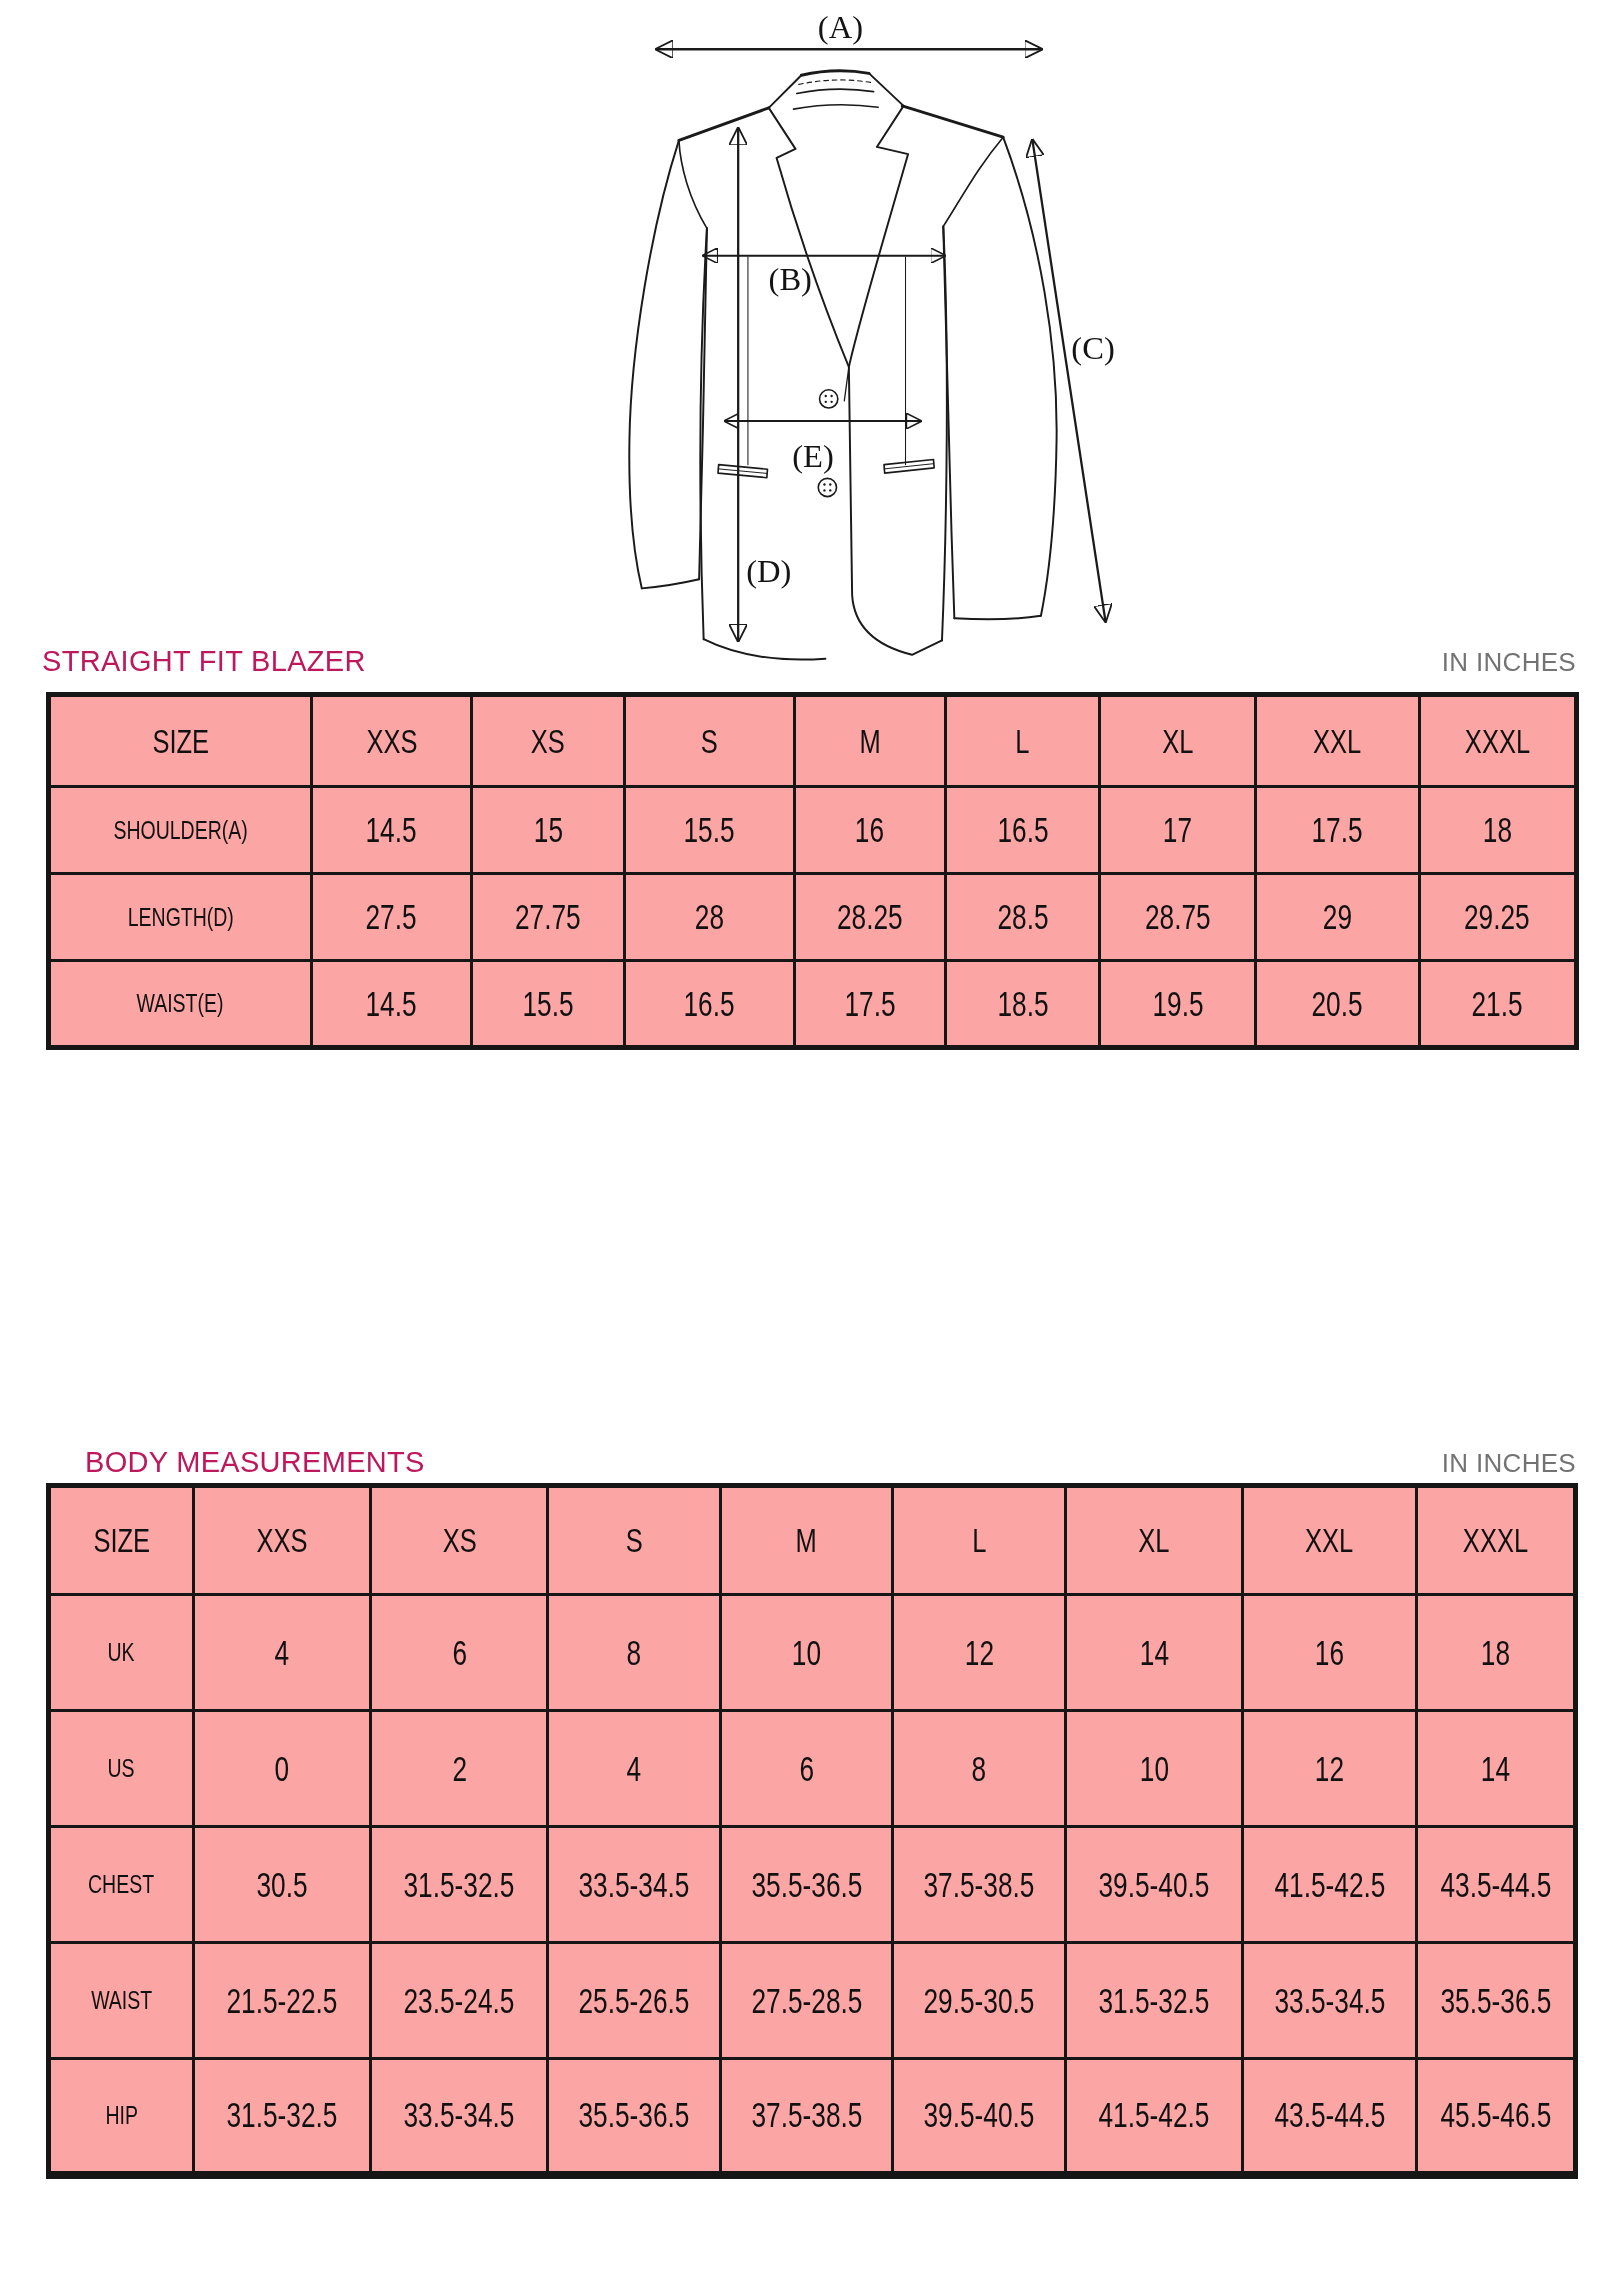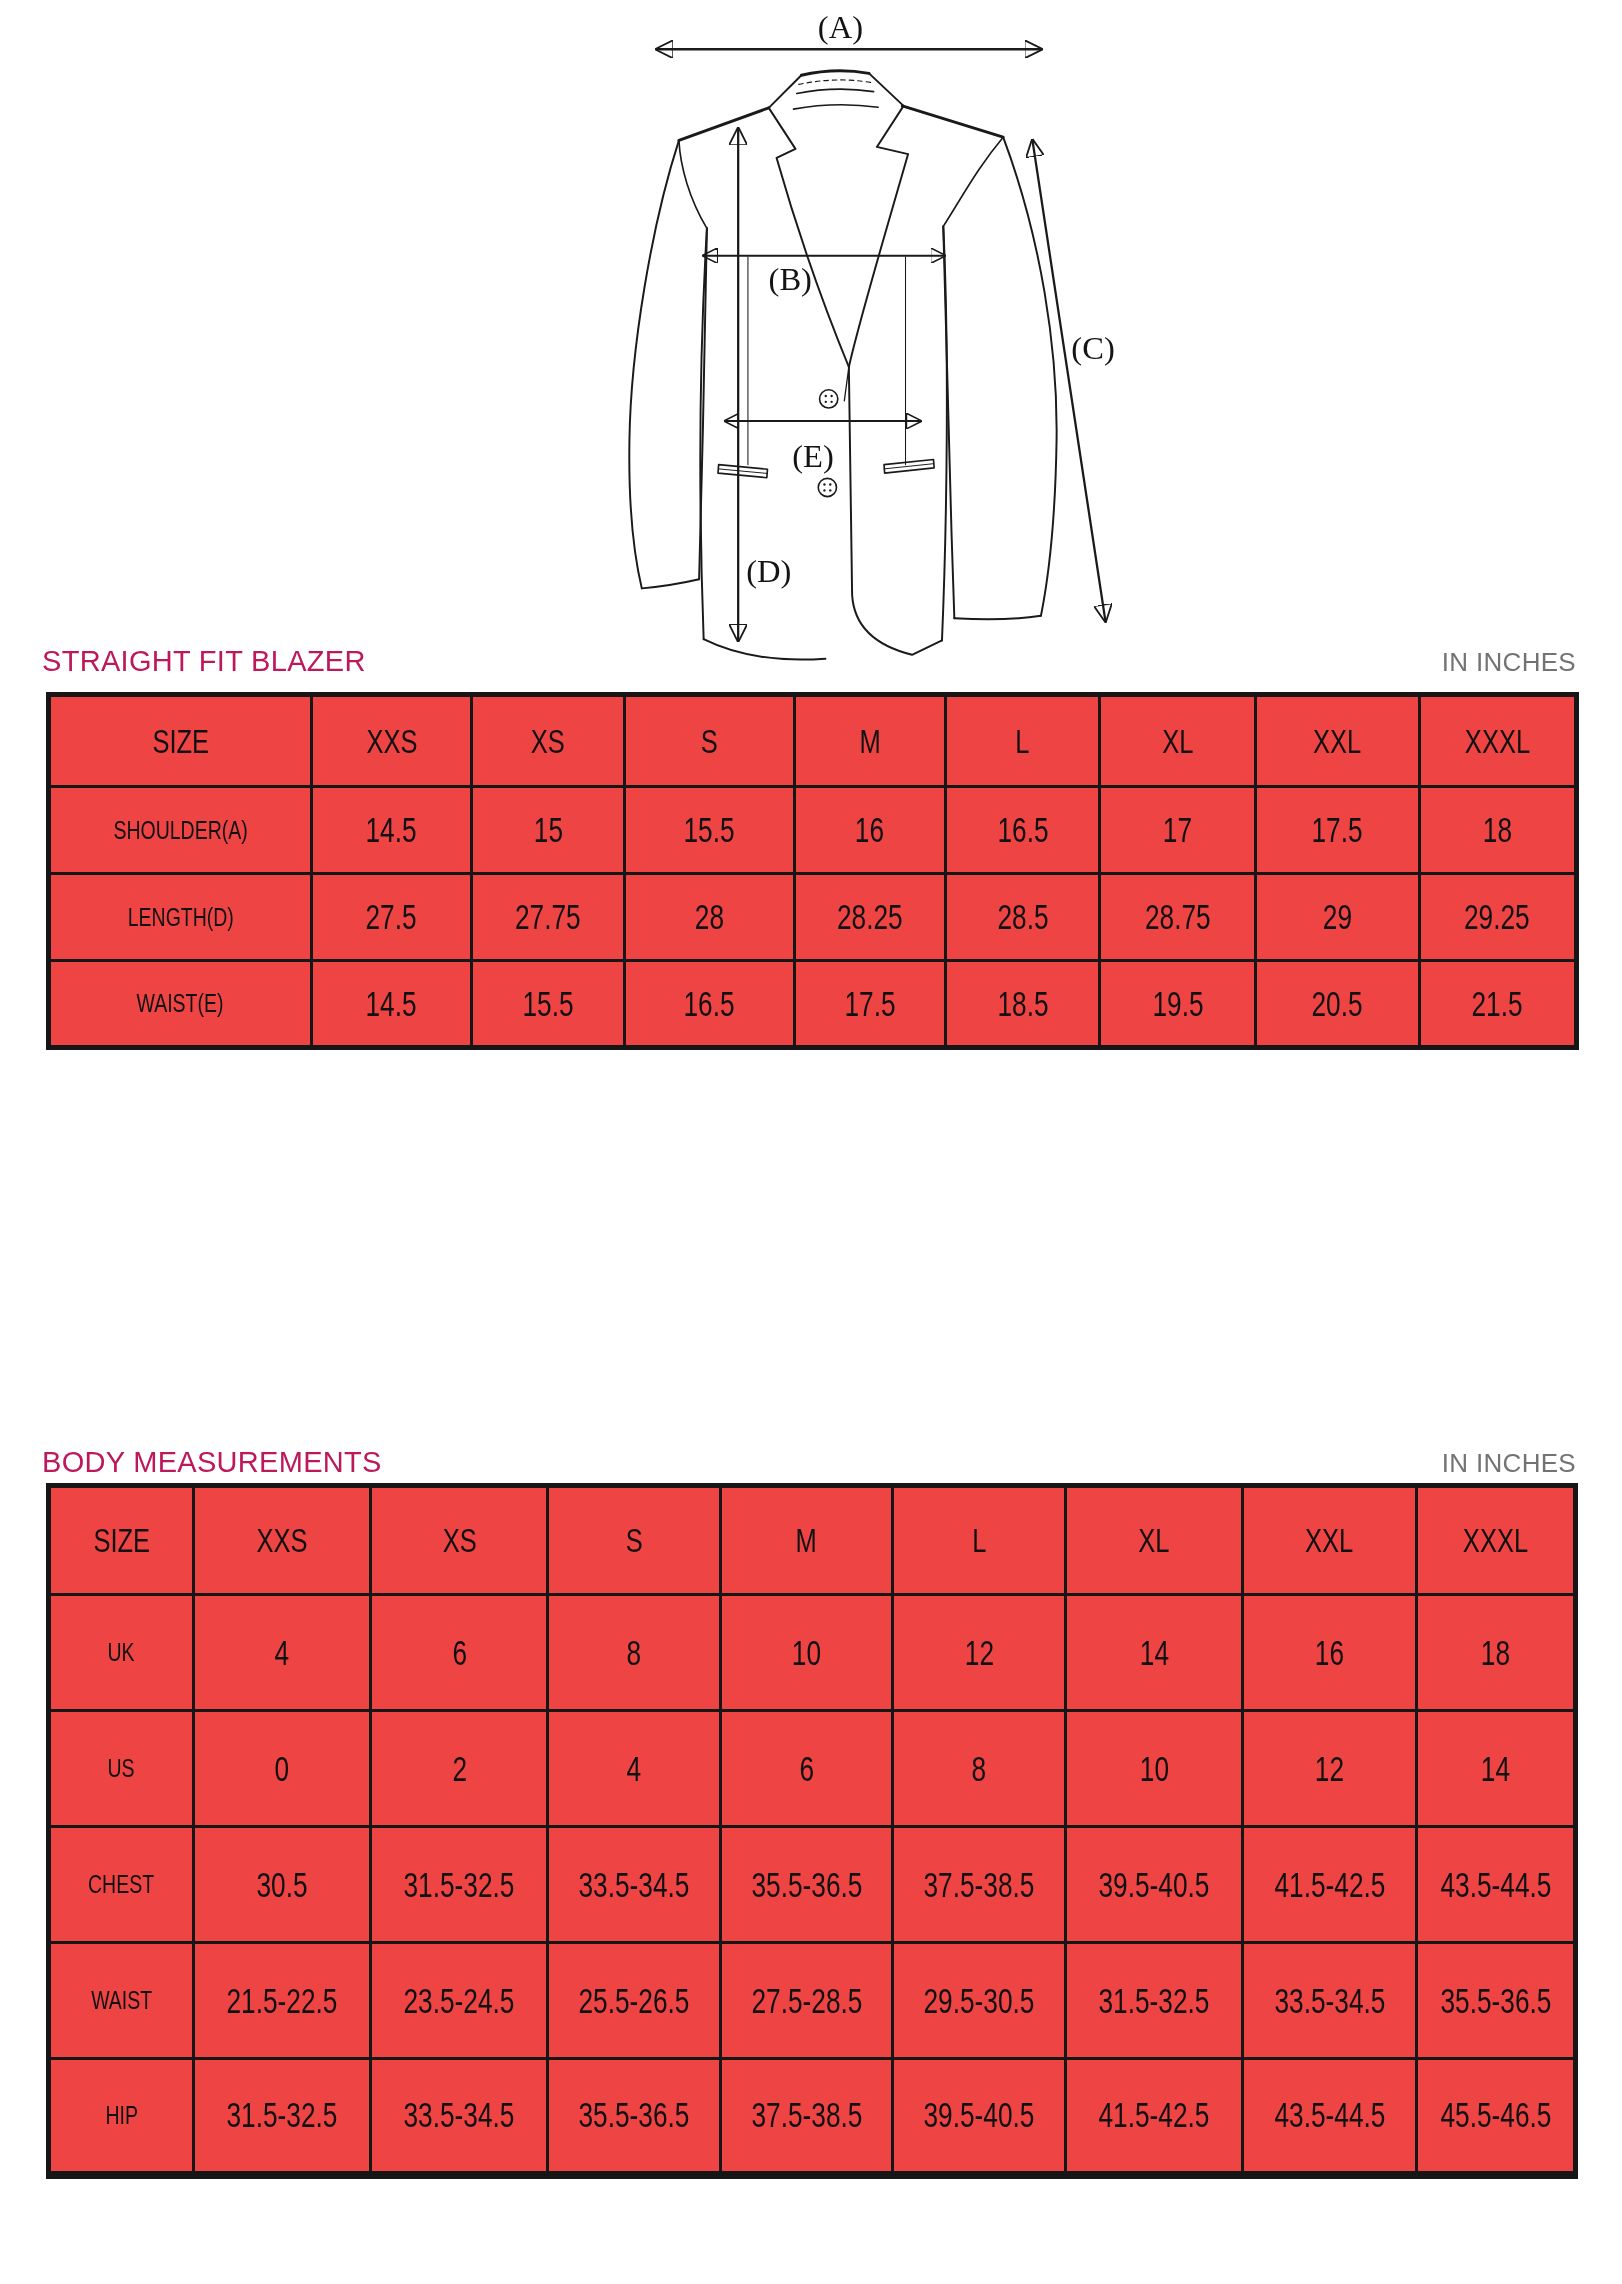--- a/index.html
+++ b/index.html
@@ -2,26 +2,26 @@
 <html style="font-size:10.4px"><head>
 <meta charset="utf-8">
 <style>
   html,body{margin:0;padding:0;background:#ffffff;}
   body{width:1623px;height:2284px;font-family:"Liberation Sans",sans-serif;color:#141414;}
   .sheet{position:relative;width:1623px;height:2284px;background:#fff;overflow:hidden;}
 
   
   .title-row{position:absolute;left:42px;right:47px;display:flex;justify-content:space-between;align-items:baseline;}
   #title-row-1{top:645px;}
-  #title-row-2{top:1446px;}
+  #title-row-2{top:1446px;margin-left:43px;}
   .sheet-title{font-size:29px;letter-spacing:0.3px;color:#be185d;white-space:nowrap;}
   .unit-note{font-size:26px;letter-spacing:0.3px;color:#737373;white-space:nowrap;text-align:center;}
 
   
-  table{border-collapse:collapse;table-layout:fixed;background:#ef4444;}
+  table{border-collapse:collapse;table-layout:fixed;background:#fca5a5;}
   #table1,#table2{position:absolute;left:46px;}
   #table1{top:692px;width:1533px;border:5.9px solid #161616;}
   #table2{top:1483px;width:1532px;border:5.9px solid #161616;border-bottom-width:8.5px;}
   th,td{border:3.3px solid #161616;text-align:center;vertical-align:middle;padding:0;font-weight:400;}
   #table1 thead tr{height:92px;}
   #table1 tbody tr{height:87px;}
   #table2 thead tr{height:109px;}
   #table2 tbody tr{height:116px;}
 
   .cond{display:inline-block;transform:scaleX(.75);transform-origin:center;white-space:nowrap;color:#111;}

